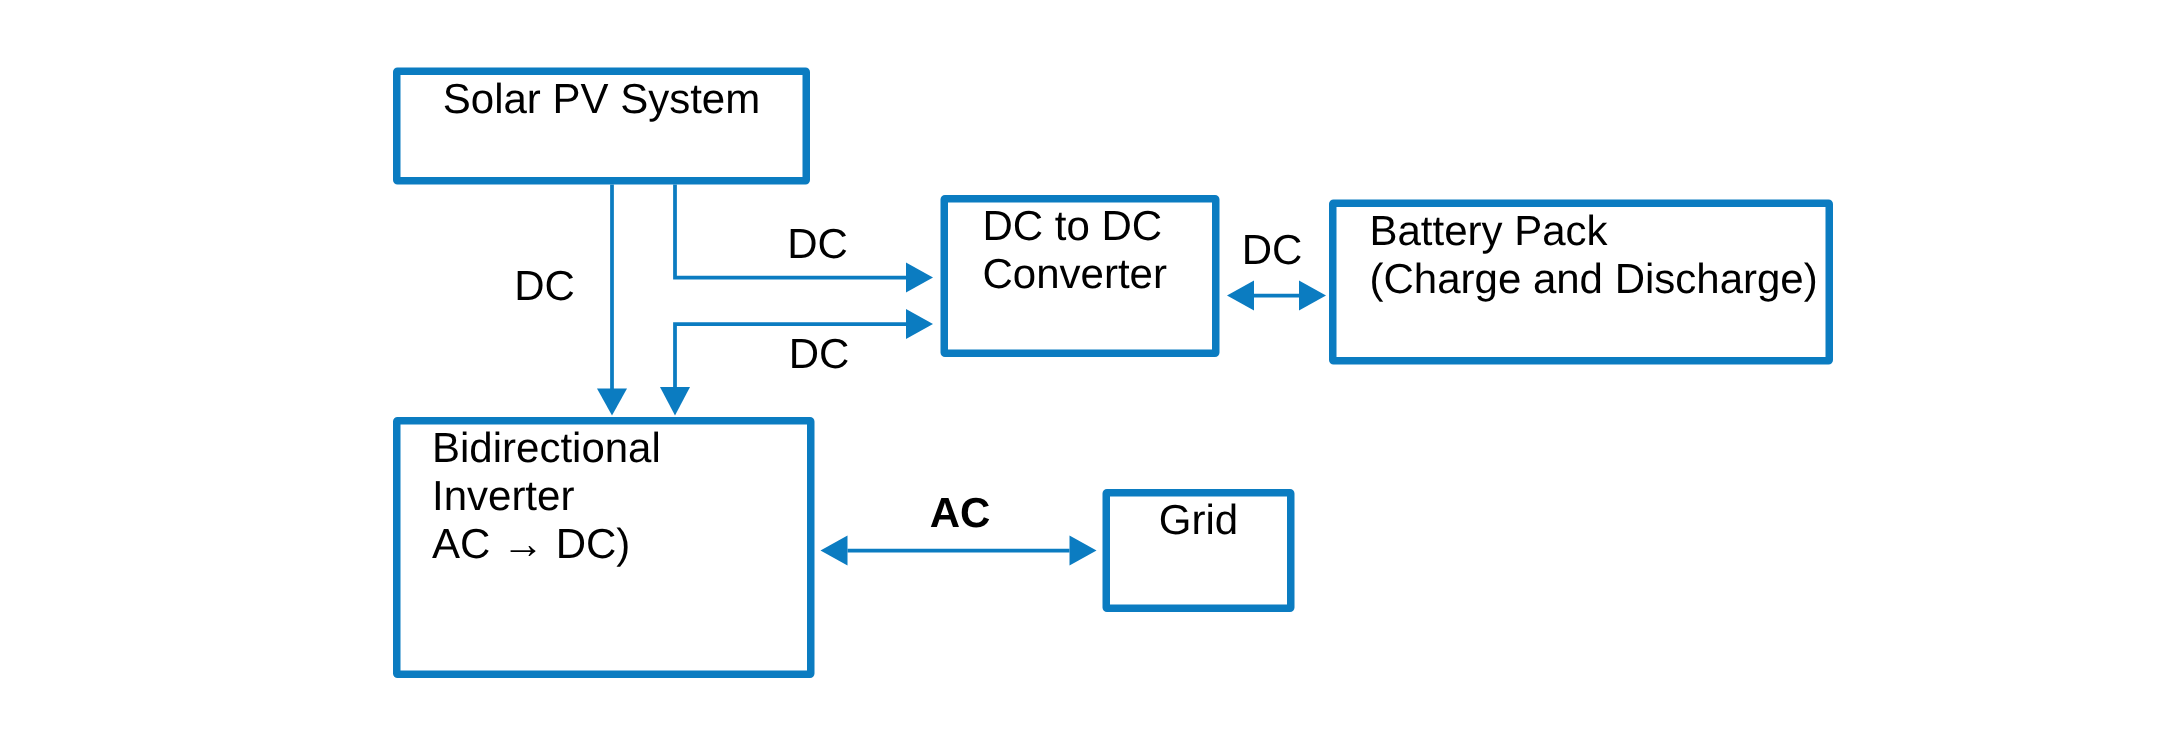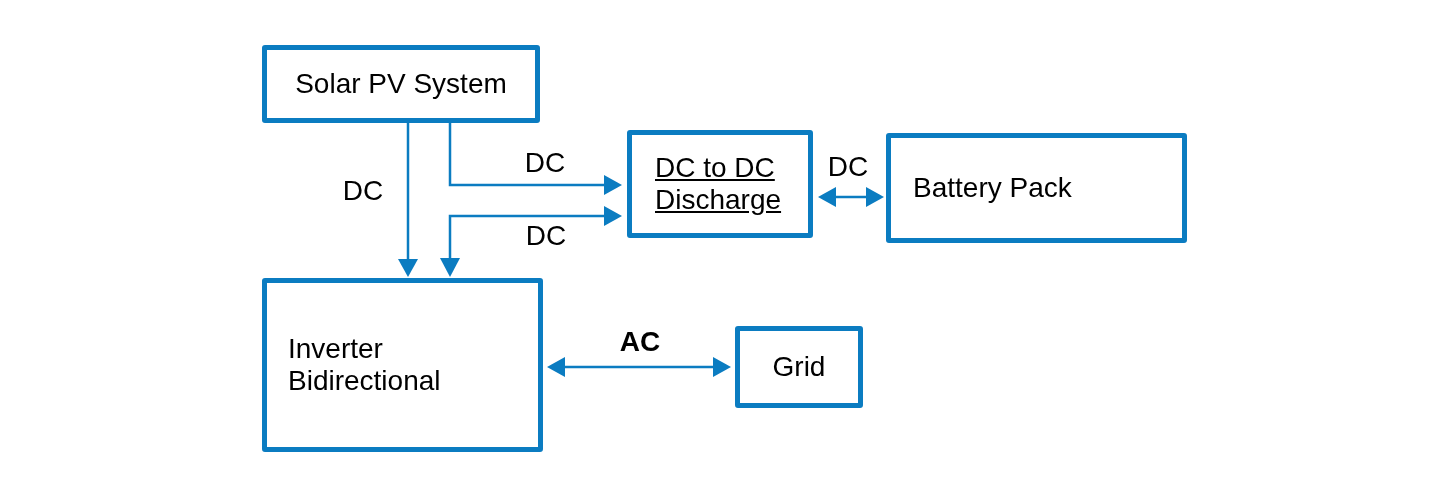--- a/index.html
+++ b/index.html
@@ -37,27 +37,26 @@
   .box {
     position: absolute;
     border: 5px solid var(--blue);
     border-radius: 3px;
     background: var(--bg);
     color: var(--text);
     font-size: 28px;
     line-height: 32px;
     display: flex;
     flex-direction: column;
-    justify-content: center;
   }
   .box.center { align-items: center; text-align: center; }
   .box.left   { align-items: flex-start; text-align: left; }
   .box-solar    { left: 262px; top: 45px;  width: 278px; height: 78px; }
-  .box-converter{ left: 627px; top: 130px; width: 186px; height: 108px; padding-left: 23px; text-decoration: underline; }
-  .box-battery  { left: 886px; top: 133px; width: 301px; height: 110px; padding-left: 22px; }
+  .box-converter{ left: 627px; top: 130px; width: 186px; height: 108px; padding-left: 23px; }
+  .box-battery  { left: 886px; top: 133px; width: 336px; height: 110px; padding-left: 22px; }
   .box-inverter { left: 262px; top: 278px; width: 281px; height: 174px; padding-left: 21px; }
   .box-grid     { left: 735px; top: 326px; width: 128px; height: 82px; }
   .edge-label {
     position: absolute;
     transform: translate(-50%, -50%);
     color: var(--text);
     font-size: 28px;
     line-height: 28px;
     white-space: nowrap;
   }
@@ -102,30 +101,32 @@
       <polygon class="head" points="713,357 713,377 731,367"></polygon>
     </g>
   </svg>
 
   <div class="box center box-solar">
     <div>Solar PV System</div>
   </div>
 
   <div class="box left box-converter">
     <div>DC to DC</div>
-    <div>Discharge</div>
+    <div>Converter</div>
   </div>
 
   <div class="box left box-battery">
     <div>Battery Pack</div>
+    <div>(Charge and Discharge)</div>
   </div>
 
   <div class="box left box-inverter">
+    <div>Bidirectional</div>
     <div>Inverter</div>
-    <div>Bidirectional</div>
+    <div>AC → DC)</div>
   </div>
 
   <div class="box center box-grid">
     <div>Grid</div>
   </div>
 
   <span class="edge-label lbl-dc-a">DC</span>
   <span class="edge-label lbl-dc-b">DC</span>
   <span class="edge-label lbl-dc-c">DC</span>
   <span class="edge-label lbl-dc-d">DC</span>

